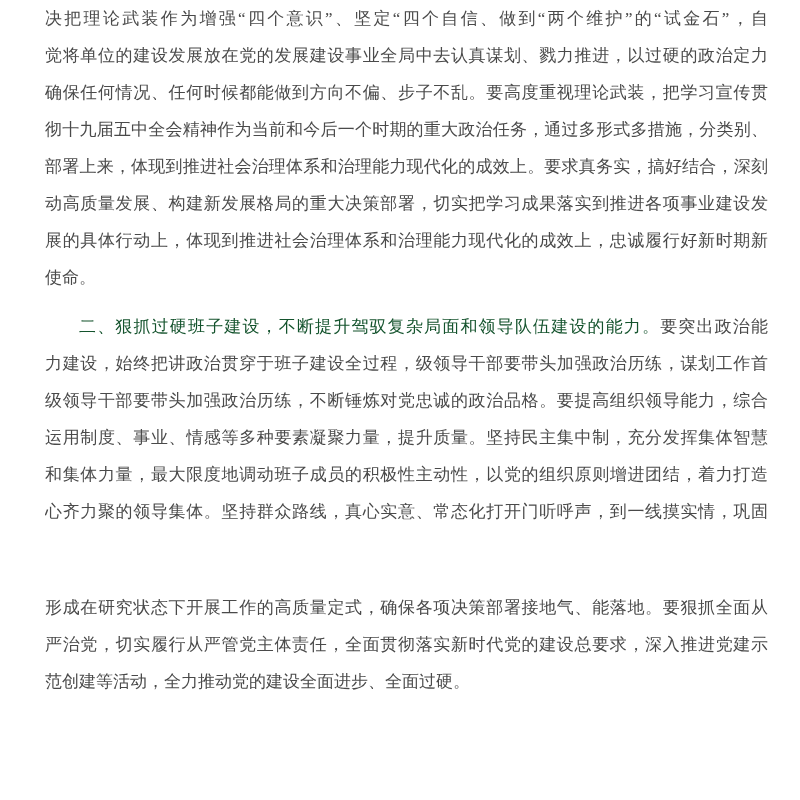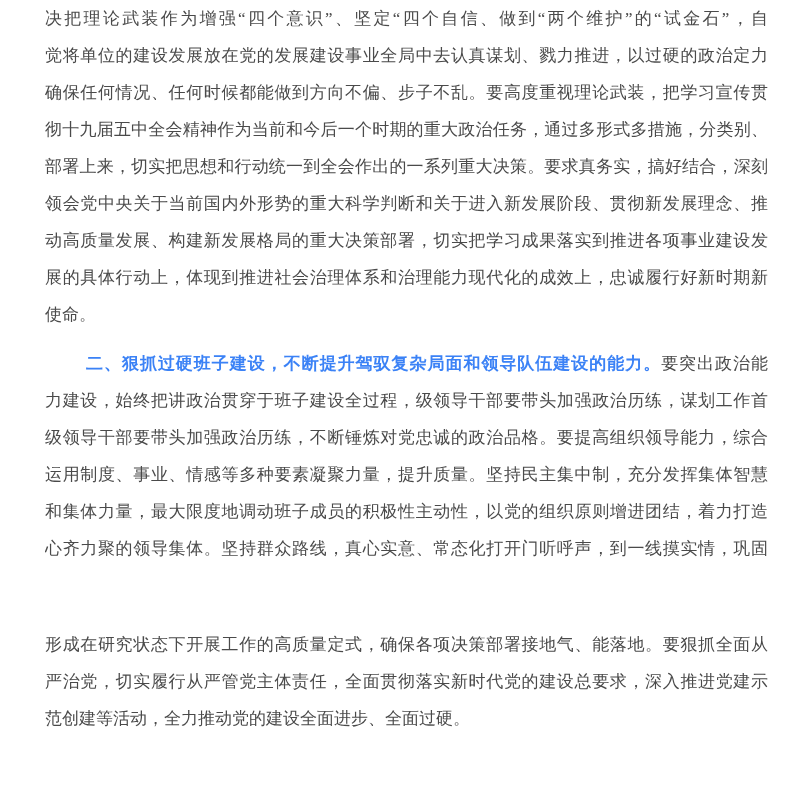--- a/index.html
+++ b/index.html
@@ -27,39 +27,37 @@
     overflow: hidden;
     white-space: normal;
   }
   .line.last {
     text-align-last: left;
   }
   .line.indent {
     text-indent: 34px;
   }
   .bold {
-    font-weight: bold;
-    color: #3b82f6;
-    margin-left: 7px;
+    font-weight: normal;
+    color: #14532d;
   }
   .para2 { margin-top: 12px; }
   .para3 { margin-top: 59px; }
 </style>
 </head>
 <body>
 
 <div class="doc">
 
   <div class="para">
     <div class="line">决把理论武装作为增强“四个意识”、坚定“四个自信、做到“两个维护”的“试金石”，自</div>
     <div class="line">觉将单位的建设发展放在党的发展建设事业全局中去认真谋划、戮力推进，以过硬的政治定力</div>
     <div class="line">确保任何情况、任何时候都能做到方向不偏、步子不乱。要高度重视理论武装，把学习宣传贯</div>
     <div class="line">彻十九届五中全会精神作为当前和今后一个时期的重大政治任务，通过多形式多措施，分类别、</div>
-    <div class="line">部署上来，切实把思想和行动统一到全会作出的一系列重大决策。要求真务实，搞好结合，深刻</div>
-    <div class="line">领会党中央关于当前国内外形势的重大科学判断和关于进入新发展阶段、贯彻新发展理念、推</div>
+    <div class="line">部署上来，体现到推进社会治理体系和治理能力现代化的成效上。要求真务实，搞好结合，深刻</div>
     <div class="line">动高质量发展、构建新发展格局的重大决策部署，切实把学习成果落实到推进各项事业建设发</div>
     <div class="line">展的具体行动上，体现到推进社会治理体系和治理能力现代化的成效上，忠诚履行好新时期新</div>
     <div class="line last">使命。</div>
   </div>
 
   <div class="para para2">
     <div class="line indent">
       <span class="bold">二、狠抓过硬班子建设，不断提升驾驭复杂局面和领导队伍建设的能力。</span><span>要突出政治能</span>
     </div>
     <div class="line">力建设，始终把讲政治贯穿于班子建设全过程，级领导干部要带头加强政治历练，谋划工作首</div>

